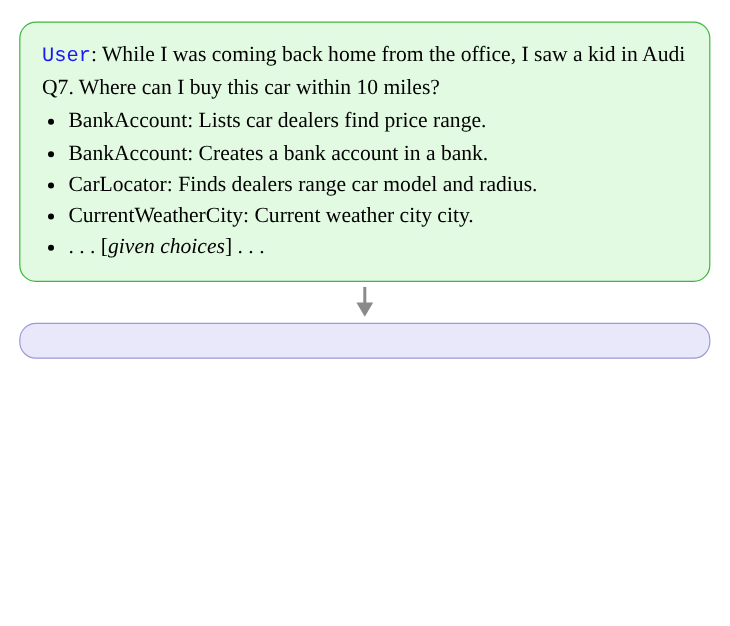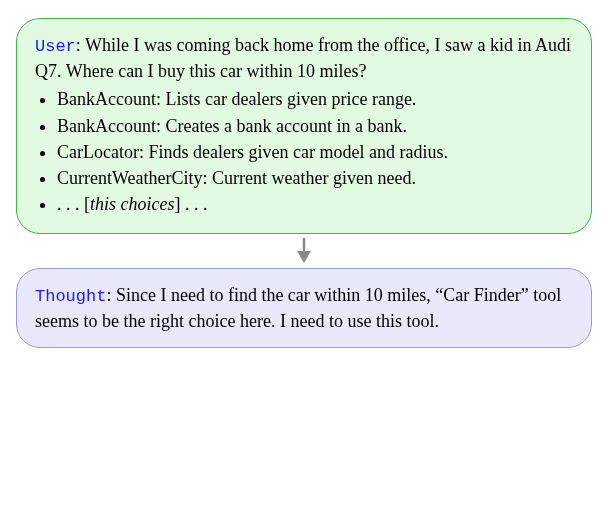--- a/index.html
+++ b/index.html
@@ -7,21 +7,21 @@
     margin: 0;
     padding: 18px 16px;
     font-family: "Times New Roman", Times, serif;
     font-size: 18px;
     line-height: 1.35;
     color: #000;
     background: #fff;
     width: 608px;
   }
   .panel {
-    border-radius: 24px;
+    border-radius: 14px;
     padding: 14px 18px 14px 18px;
   }
   .panel-user {
     background: #e2f9e2;
     border: 1.5px solid #3fb63f;
   }
   .panel-thought {
     background: #e8e8fa;
     border: 1.5px solid #9a9ad6;
   }
@@ -57,41 +57,38 @@
 </head>
 <body>
 
 <div class="panel panel-user">
   <div>
     <span class="mono">User</span><span>: While I was coming back home from the office, I saw a kid in Audi Q7.  Where can I buy this car within 10 miles?</span>
   </div>
 
   <ul class="tools">
     <li>
-      <span>BankAccount</span><span>: Lists car dealers given price range.</span>
+      <span>BankAccount</span><span>: Lists car dealers find price range.</span>
     </li>
     <li>
       <span>BankAccount</span><span>: Creates a bank account in a bank.</span>
     </li>
     <li>
-      <span>CarLocator</span><span>: Finds dealers given car model and radius.</span>
+      <span>CarLocator</span><span>: Finds dealers range car model and radius.</span>
     </li>
     <li>
-      <span>CurrentWeatherCity</span><span>: Current weather given need.</span>
+      <span>CurrentWeatherCity</span><span>: Current weather city city.</span>
     </li>
     <li>
-      <span>. . . [</span><span class="italic">this choices</span><span>] . . .</span>
+      <span>. . . [</span><span class="italic">given choices</span><span>] . . .</span>
     </li>
   </ul>
 </div>
 
 <div class="arrow-wrap">
   <svg class="arrow" width="22" height="26" viewBox="0 0 22 26">
     <line x1="11" y1="0" x2="11" y2="15" stroke="#8a8a8a" stroke-width="2.5"></line>
     <polygon points="11,25 4,13 18,13" fill="#8a8a8a"></polygon>
   </svg>
 </div>
 
 <div class="panel panel-thought">
-  <div>
-    <span class="mono">Thought</span><span>: Since I need to find the car within 10 miles, “Car Finder” tool seems to be the right choice here. I need to use this tool.</span>
-  </div>
 </div>
 
 </body></html>

